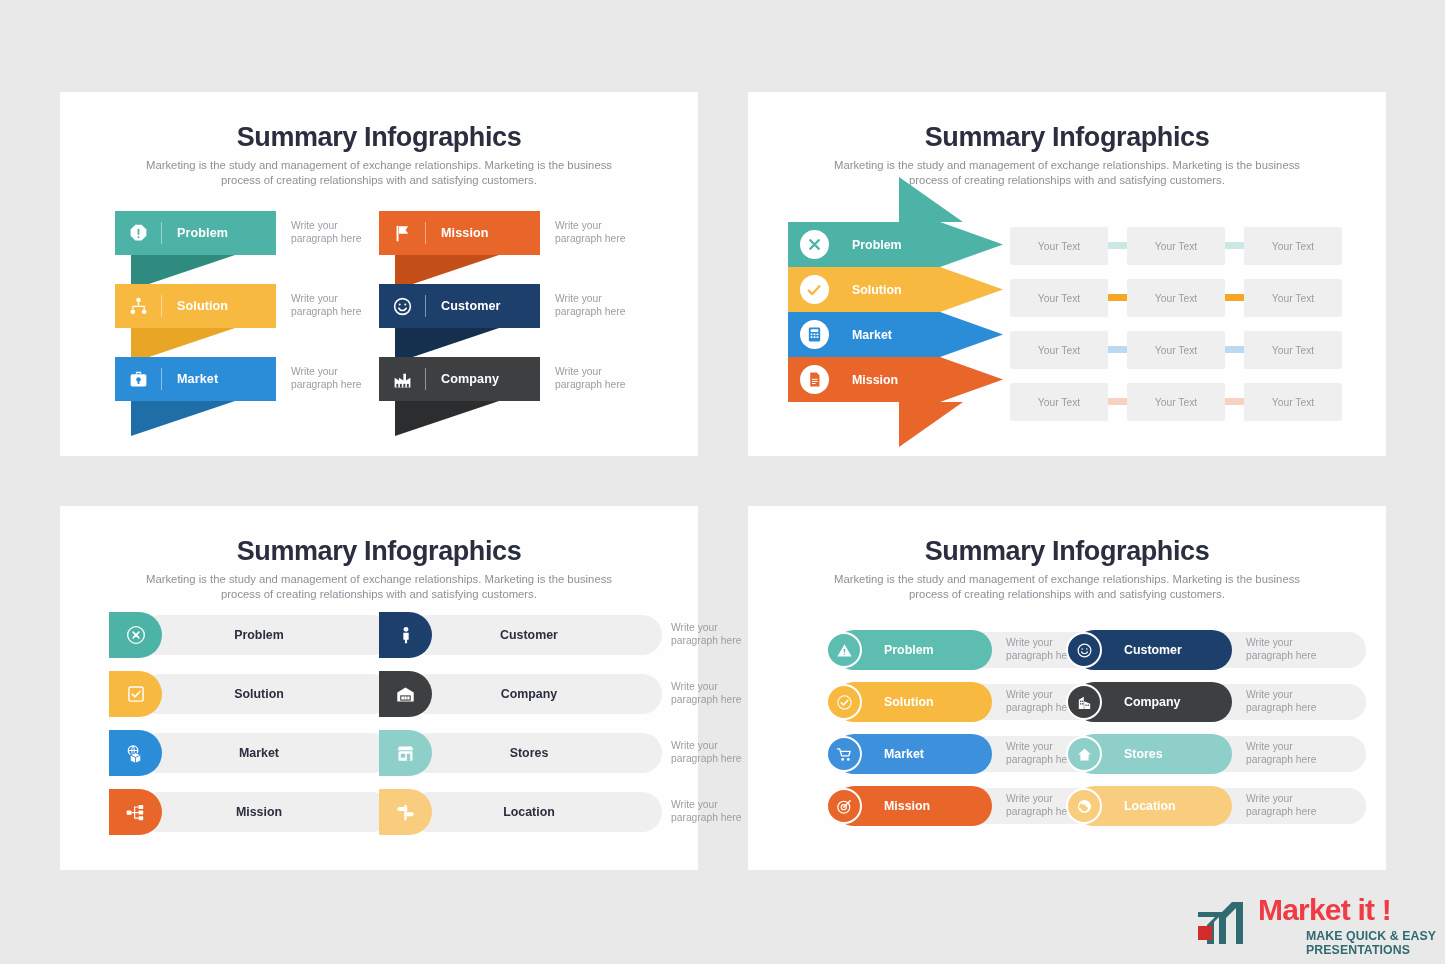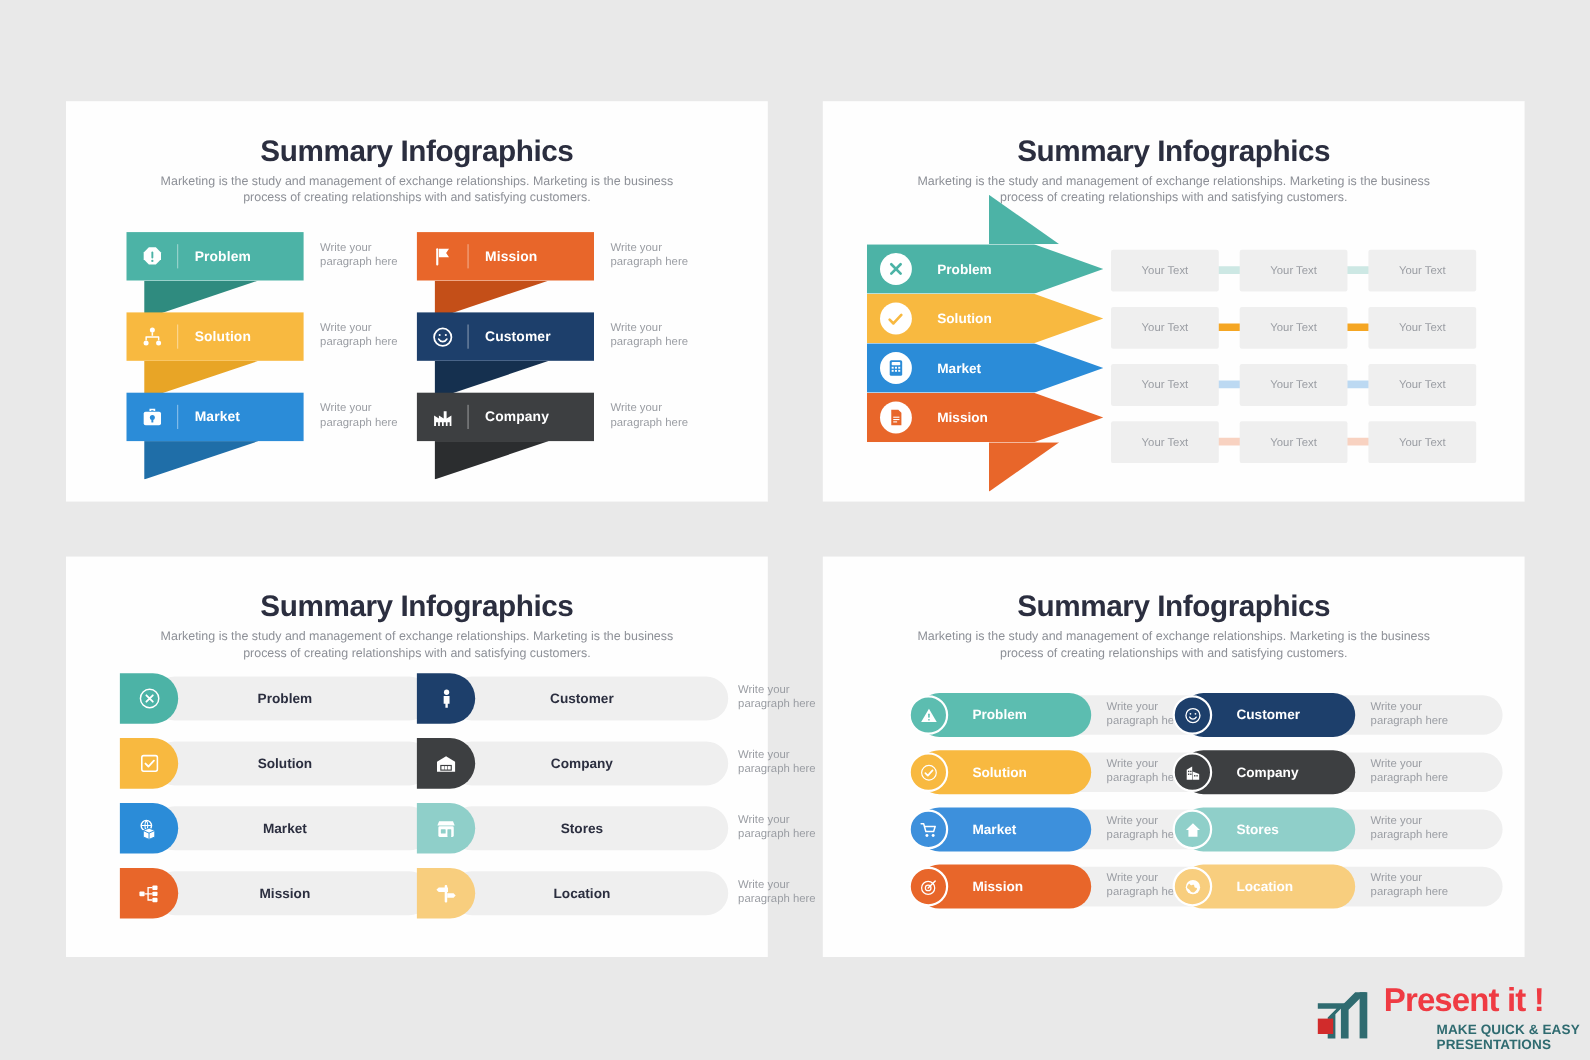--- a/index.html
+++ b/index.html
@@ -599,17 +599,17 @@
 
   <div id="brand-logo">
     <div class="logo-mark">
       <svg width="54" height="48" viewBox="0 0 54 48">
         <path d="M2 4h44L30 20V46h-7V17l13-13H2z" fill="#2f6b70"></path>
         <path d="M2 14h26L18 24v22h-7V27l8-8H2z" fill="#2f6b70"></path>
         <rect x="2" y="28" width="14" height="14" fill="#d12b2b"></rect>
         <rect x="40" y="4" width="7" height="42" fill="#2f6b70"></rect>
       </svg>
     </div>
-    <div class="logo-name">Present it !</div>
+    <div class="logo-name">Market it !</div>
     <div class="logo-tag">MAKE QUICK &amp; EASY PRESENTATIONS</div>
   </div>
 
 </div>
 
 </body></html>

